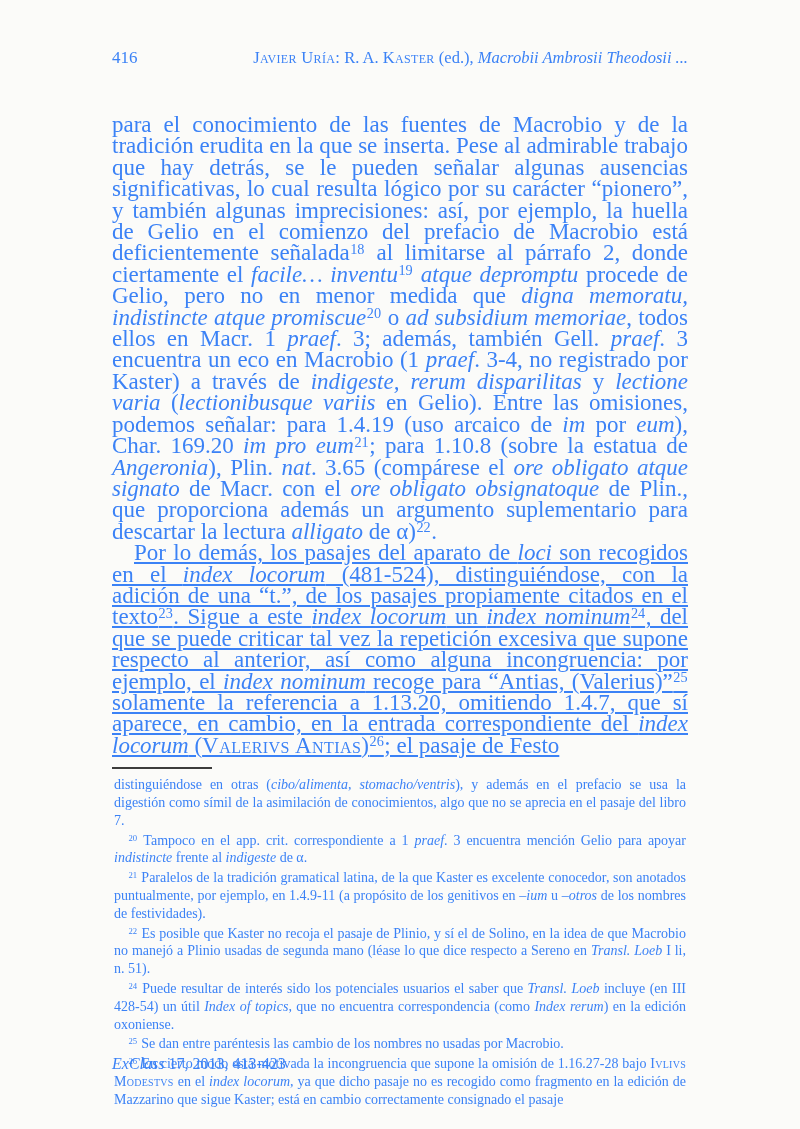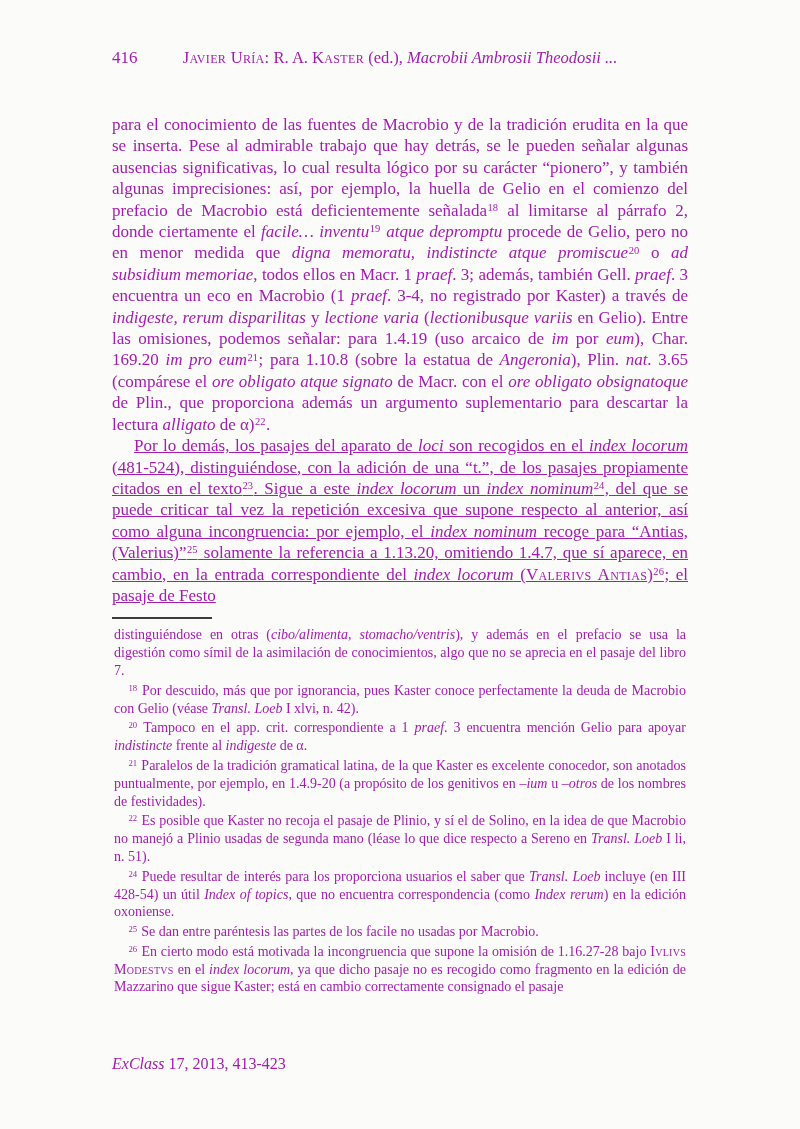--- a/index.html
+++ b/index.html
@@ -1,21 +1,21 @@
 <!DOCTYPE html>
 <html><head>
 <meta charset="utf-8">
 <style>
   html, body { margin: 0; padding: 0; }
   .page {
     position: relative;
     width: 800px;
     height: 1129px;
     background: #fbfbf9;
-    color: #a21caf;
+    color: #3b82f6;
     font-family: "Liberation Serif", serif;
     box-sizing: border-box;
     padding: 48px 112px 0 112px;
     overflow: hidden;
   }
   .it  { font-style: italic; }
   .sc  { font-variant: small-caps; letter-spacing: 0.02em; }
   .sup { font-size: 62%; line-height: 0; position: relative; top: -0.45em; padding: 0 0.5px; }
 
   header.page-header {
@@ -23,27 +23,27 @@
     height: 22px;
     font-size: 16.5px;
     margin-bottom: 44px;
   }
   .pagenum {
     position: absolute;
     left: 0; top: 0;
     font-size: 17px;
   }
   .running-title {
-    text-align: center;
+    text-align: right;
     font-variant: normal;
     white-space: nowrap;
   }
 
   main.review-body {
-    font-size: 17px;
+    font-size: 23px;
     line-height: 21.4px;
     text-align: justify;
   }
   main.review-body p { margin: 0; }
   p.indent { text-indent: 22px; text-decoration: underline; }
 
   .fn-rule {
     width: 100px;
     border: 0;
     border-top: 2px solid #3c3c3c;
@@ -77,26 +77,25 @@
 
   <main class="review-body">
     <p><span>para el conocimiento de las fuentes de Macrobio y de la tradición erudita en la que se inserta. Pese al admirable trabajo que hay detrás, se le pueden señalar algunas ausencias significativas, lo cual resulta lógico por su carácter “pionero”, y también algunas imprecisiones: así, por ejemplo, la huella de Gelio en el comienzo del prefacio de Macrobio está deficientemente señalada</span><span class="sup">18</span><span> al limitarse al párrafo 2, donde ciertamente el </span><span class="it">facile… inventu</span><span class="sup">19</span><span> </span><span class="it">atque depromptu</span><span> procede de Gelio, pero no en menor medida que </span><span class="it">digna memoratu, indistincte atque promiscue</span><span class="sup">20</span><span> o </span><span class="it">ad subsidium memoriae</span><span>, todos ellos en Macr. 1 </span><span class="it">praef</span><span>. 3; además, también Gell. </span><span class="it">praef</span><span>. 3 encuentra un eco en Macrobio (1 </span><span class="it">praef</span><span>. 3-4, no registrado por Kaster) a través de </span><span class="it">indigeste, rerum disparilitas</span><span> y </span><span class="it">lectione varia</span><span> (</span><span class="it">lectionibusque variis</span><span> en Gelio). Entre las omisiones, podemos señalar: para 1.4.19 (uso arcaico de </span><span class="it">im</span><span> por </span><span class="it">eum</span><span>), Char. 169.20 </span><span class="it">im pro eum</span><span class="sup">21</span><span>; para 1.10.8 (sobre la estatua de </span><span class="it">Angeronia</span><span>), Plin. </span><span class="it">nat</span><span>. 3.65 (compárese el </span><span class="it">ore obligato atque signato</span><span> de Macr. con el </span><span class="it">ore obligato obsignatoque</span><span> de Plin., que proporciona además un argumento suplementario para descartar la lectura </span><span class="it">alligato</span><span> de α)</span><span class="sup">22</span><span>.</span></p>
     <p class="indent"><span>Por lo demás, los pasajes del aparato de </span><span class="it">loci</span><span> son recogidos en el </span><span class="it">index locorum</span><span> (481-524), distinguiéndose, con la adición de una “t.”, de los pasajes propiamente citados en el texto</span><span class="sup">23</span><span>. Sigue a este </span><span class="it">index locorum</span><span> un </span><span class="it">index nominum</span><span class="sup">24</span><span>, del que se puede criticar tal vez la repetición excesiva que supone respecto al anterior, así como alguna incongruencia: por ejemplo, el </span><span class="it">index nominum</span><span> recoge para “Antias, (Valerius)”</span><span class="sup">25</span><span> solamente la referencia a 1.13.20, omitiendo 1.4.7, que sí aparece, en cambio, en la entrada correspondiente del </span><span class="it">index locorum</span><span> (</span><span class="sc">Valerivs Antias</span><span>)</span><span class="sup">26</span><span>; el pasaje de Festo</span></p>
   </main>
 
   <hr class="fn-rule">
 
   <section class="footnotes">
     <p><span>distinguiéndose en otras (</span><span class="it">cibo/alimenta</span><span>, </span><span class="it">stomacho/ventris</span><span>), y además en el prefacio se usa la digestión como símil de la asimilación de conocimientos, algo que no se aprecia en el pasaje del libro 7.</span></p>
-    <p class="fn-ind"><span class="sup">18</span><span> Por descuido, más que por ignorancia, pues Kaster conoce perfectamente la deuda de Macrobio con Gelio (véase </span><span class="it">Transl. Loeb</span><span> I xlvi, n. 42).</span></p>
     <p class="fn-ind"><span class="sup">20</span><span> Tampoco en el app. crit. correspondiente a 1 </span><span class="it">praef</span><span>. 3 encuentra mención Gelio para apoyar </span><span class="it">indistincte</span><span> frente al </span><span class="it">indigeste</span><span> de α.</span></p>
-    <p class="fn-ind"><span class="sup">21</span><span> Paralelos de la tradición gramatical latina, de la que Kaster es excelente conocedor, son anotados puntualmente, por ejemplo, en 1.4.9-20 (a propósito de los genitivos en –</span><span class="it">ium</span><span> u –</span><span class="it">otros</span><span> de los nombres de festividades).</span></p>
+    <p class="fn-ind"><span class="sup">21</span><span> Paralelos de la tradición gramatical latina, de la que Kaster es excelente conocedor, son anotados puntualmente, por ejemplo, en 1.4.9-11 (a propósito de los genitivos en –</span><span class="it">ium</span><span> u –</span><span class="it">otros</span><span> de los nombres de festividades).</span></p>
     <p class="fn-ind"><span class="sup">22</span><span> Es posible que Kaster no recoja el pasaje de Plinio, y sí el de Solino, en la idea de que Macrobio no manejó a Plinio usadas de segunda mano (léase lo que dice respecto a Sereno en </span><span class="it">Transl. Loeb</span><span> I li, n. 51).</span></p>
-    <p class="fn-ind"><span class="sup">24</span><span> Puede resultar de interés para los proporciona usuarios el saber que </span><span class="it">Transl. Loeb</span><span> incluye (en III 428-54) un útil </span><span class="it">Index of topics</span><span>, que no encuentra correspondencia (como </span><span class="it">Index rerum</span><span>) en la edición oxoniense.</span></p>
-    <p class="fn-ind"><span class="sup">25</span><span> Se dan entre paréntesis las partes de los facile no usadas por Macrobio.</span></p>
+    <p class="fn-ind"><span class="sup">24</span><span> Puede resultar de interés sido los potenciales usuarios el saber que </span><span class="it">Transl. Loeb</span><span> incluye (en III 428-54) un útil </span><span class="it">Index of topics</span><span>, que no encuentra correspondencia (como </span><span class="it">Index rerum</span><span>) en la edición oxoniense.</span></p>
+    <p class="fn-ind"><span class="sup">25</span><span> Se dan entre paréntesis las cambio de los nombres no usadas por Macrobio.</span></p>
     <p class="fn-ind"><span class="sup">26</span><span> En cierto modo está motivada la incongruencia que supone la omisión de 1.16.27-28 bajo </span><span class="sc">Ivlivs Modestvs</span><span> en el </span><span class="it">index locorum</span><span>, ya que dicho pasaje no es recogido como fragmento en la edición de Mazzarino que sigue Kaster; está en cambio correctamente consignado el pasaje</span></p>
   </section>
 
   <footer class="page-footer">
     <span><span class="it">ExClass</span><span> 17, 2013, 413-423</span></span>
   </footer>
 
 </div>
 
 </body></html>

